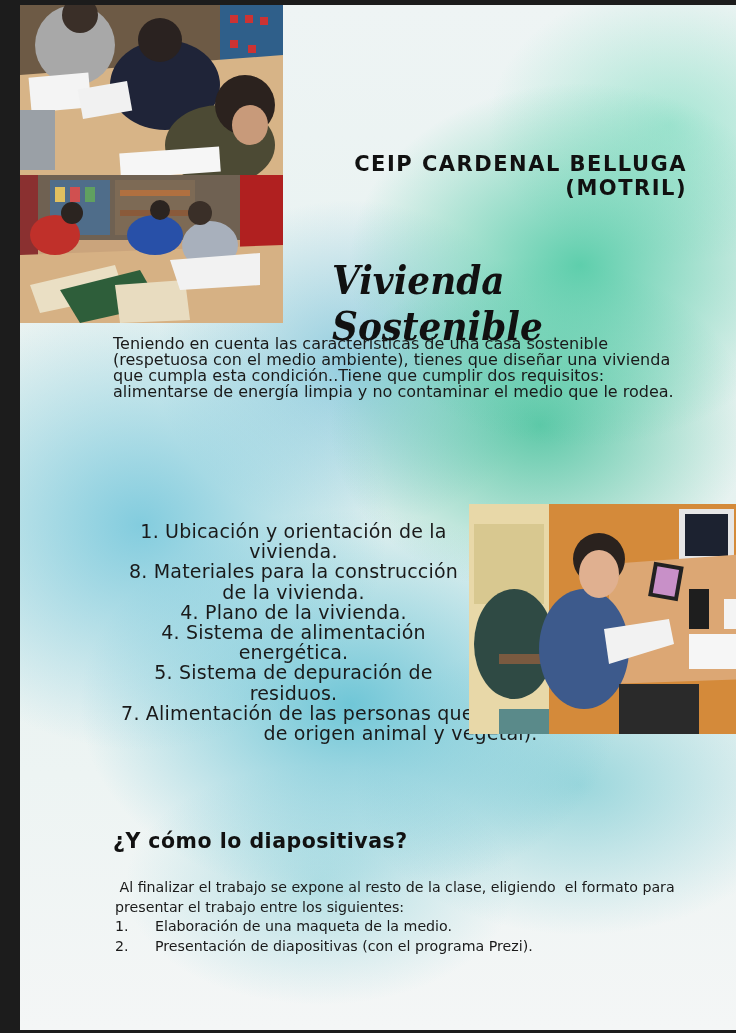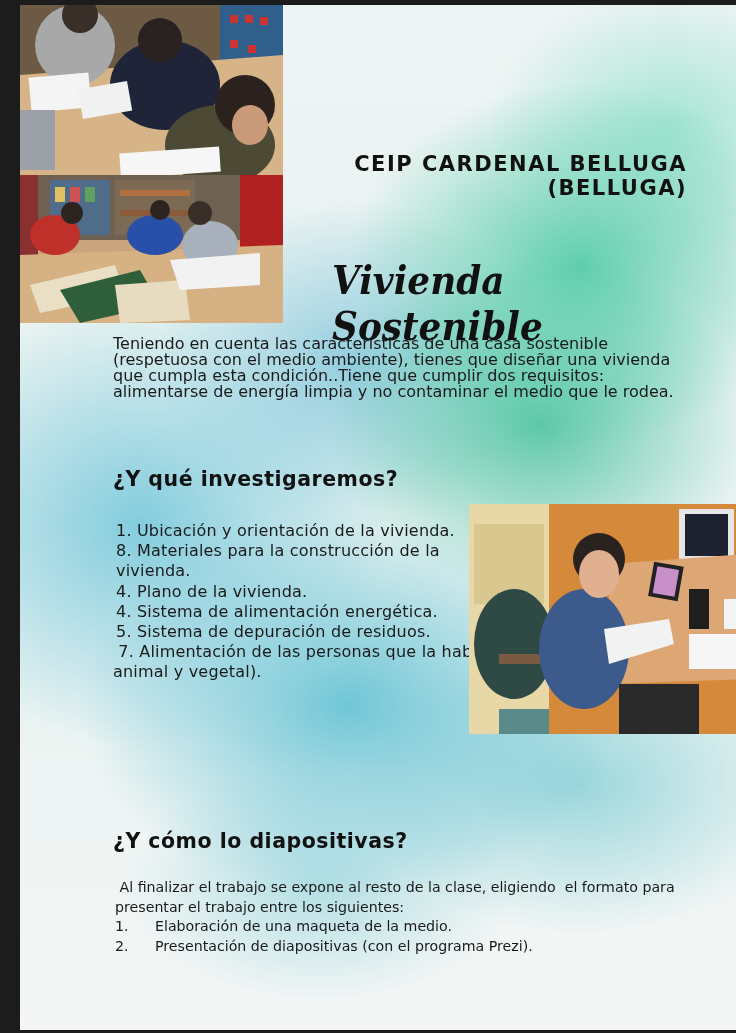--- a/index.html
+++ b/index.html
@@ -21,21 +21,21 @@
   #photo1{left:0;top:0;width:263px;height:170px;}
   #photo2{left:0;top:170px;width:263px;height:148px;}
   #photo3{left:449px;top:499px;width:278px;height:230px;}
 
   .school{position:absolute;left:282px;top:147px;width:385px;text-align:right;font-family:"DejaVu Sans",sans-serif;font-weight:bold;font-size:21px;letter-spacing:1.5px;line-height:24px;color:#111;}
   .title{position:absolute;left:312px;top:252px;font-family:"DejaVu Serif",serif;font-style:italic;font-weight:bold;font-size:39px;color:#111;letter-spacing:0px;transform:scaleX(0.92);transform-origin:left;}
   .intro{position:absolute;left:93px;top:331px;width:580px;font-size:16px;line-height:16px;color:#1a1a1a;}
   .h2{position:absolute;left:93px;font-weight:bold;font-size:20.5px;color:#111;letter-spacing:0.5px;}
   #h2a{top:462px;}
   #h2b{top:824px;}
-  .list{position:absolute;left:96px;top:516px;width:355px;font-size:16px;line-height:20.2px;color:#1a1a1a;letter-spacing:0.2px;}
+  .list{position:absolute;left:96px;top:516px;width:355px;font-size:19px;line-height:20.2px;color:#1a1a1a;letter-spacing:0.2px;text-align:center;}
   .list .item{margin:0;}
   .list .item7{margin-left:-3px;width:575px;}
   .pres{position:absolute;left:95px;top:873px;width:580px;font-size:14.2px;line-height:19.5px;color:#1a1a1a;}
   .pres .row{display:flex;}
   .pres .num{width:40px;}
 </style>
 </head>
 <body>
 
 <div class="page">
@@ -87,28 +87,27 @@
       <circle cx="180" cy="38" r="12" fill="#3a2f28"></circle>
       <polygon points="10,110 95,90 105,120 20,138" fill="#eadfc4"></polygon>
       <polygon points="40,115 120,95 140,130 60,148" fill="#2e5e3a"></polygon>
       <polygon points="95,110 165,105 170,145 100,148" fill="#e8dcc0"></polygon>
       <polygon points="150,85 240,78 240,110 160,115" fill="#f2f2f2"></polygon>
     </svg>
   </div>
 
   <div class="school">
     <div>CEIP CARDENAL BELLUGA</div>
-    <div>(BELLUGA)</div>
+    <div>(MOTRIL)</div>
   </div>
 
   <div class="title">Vivienda Sostenible</div>
 
   <div class="intro">Teniendo en cuenta las características de una casa sostenible (respetuosa con el medio ambiente), tienes que diseñar una vivienda que cumpla esta condición..Tiene que cumplir dos requisitos: alimentarse de energía limpia y no contaminar el medio que le rodea.</div>
 
-  <div class="h2" id="h2a">¿Y qué investigaremos?</div>
 
   <div class="list">
     <div class="item">1. Ubicación y orientación de la vivienda.</div>
     <div class="item">8. Materiales para la construcción de la vivienda.</div>
     <div class="item">4. Plano de la vivienda.</div>
     <div class="item">4. Sistema de alimentación energética.</div>
     <div class="item">5. Sistema de depuración de residuos.</div>
     <div class="item item7" style="white-space:pre-wrap;"> 7. Alimentación de las personas que la habitan (alimentos de origen animal y vegetal).</div>
   </div>
 

